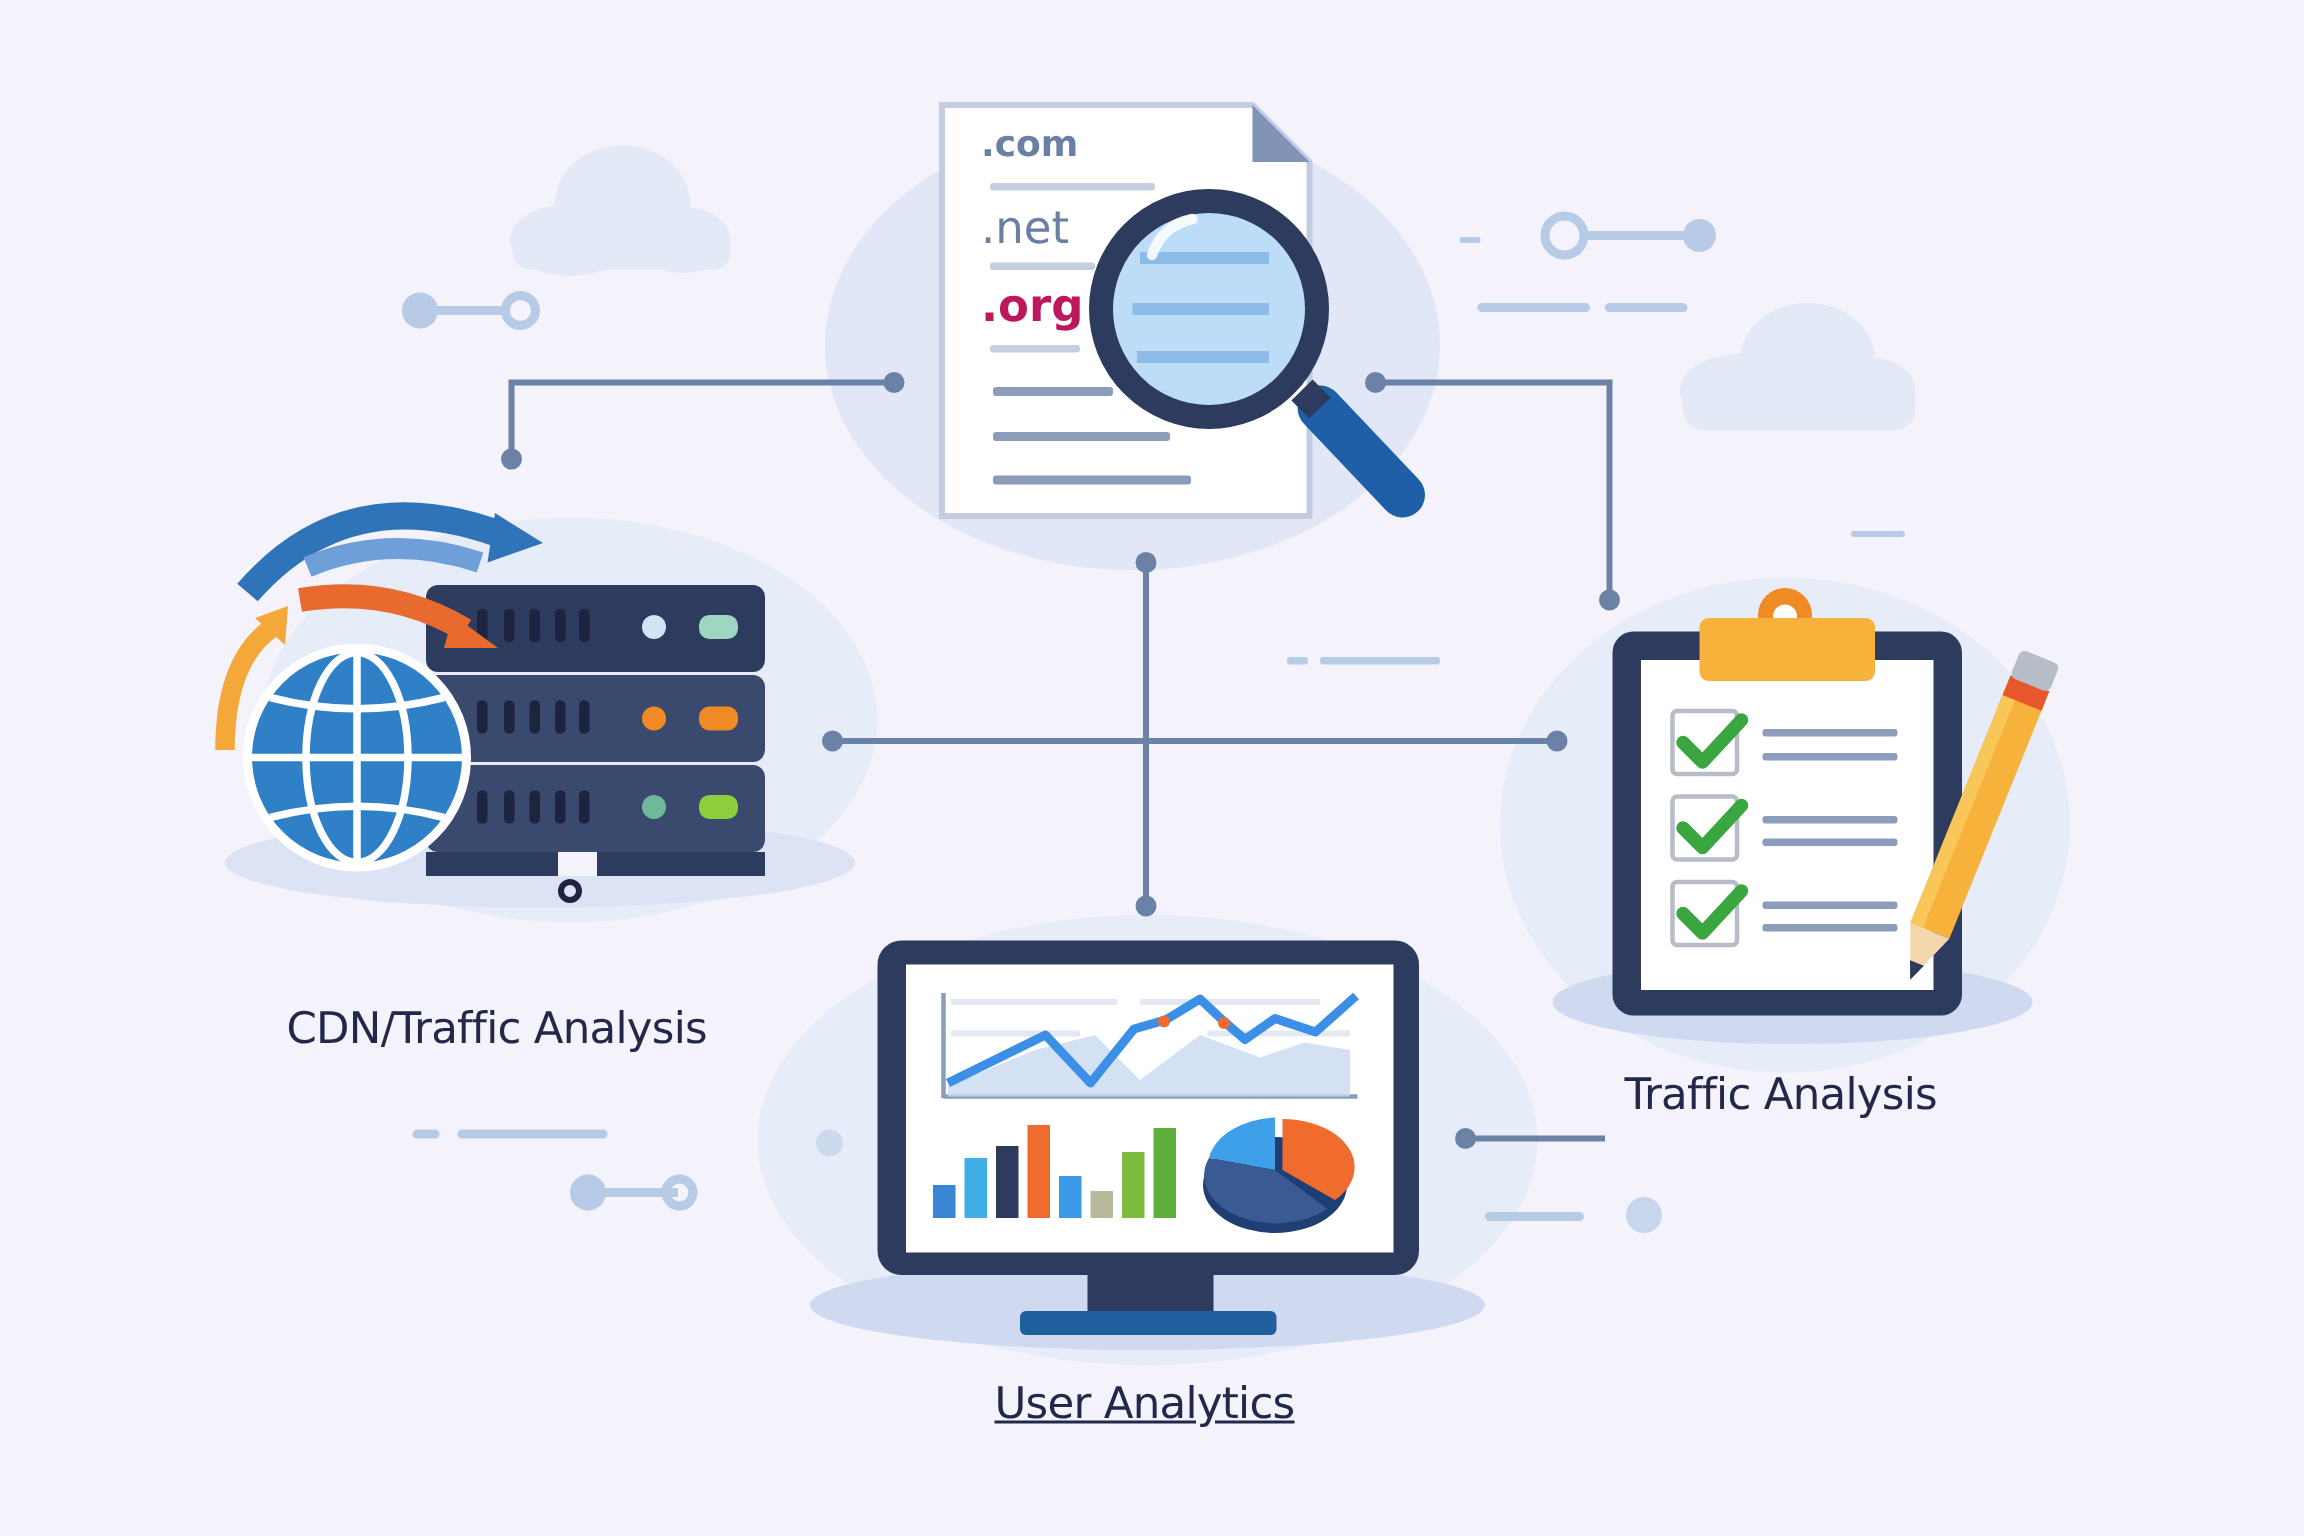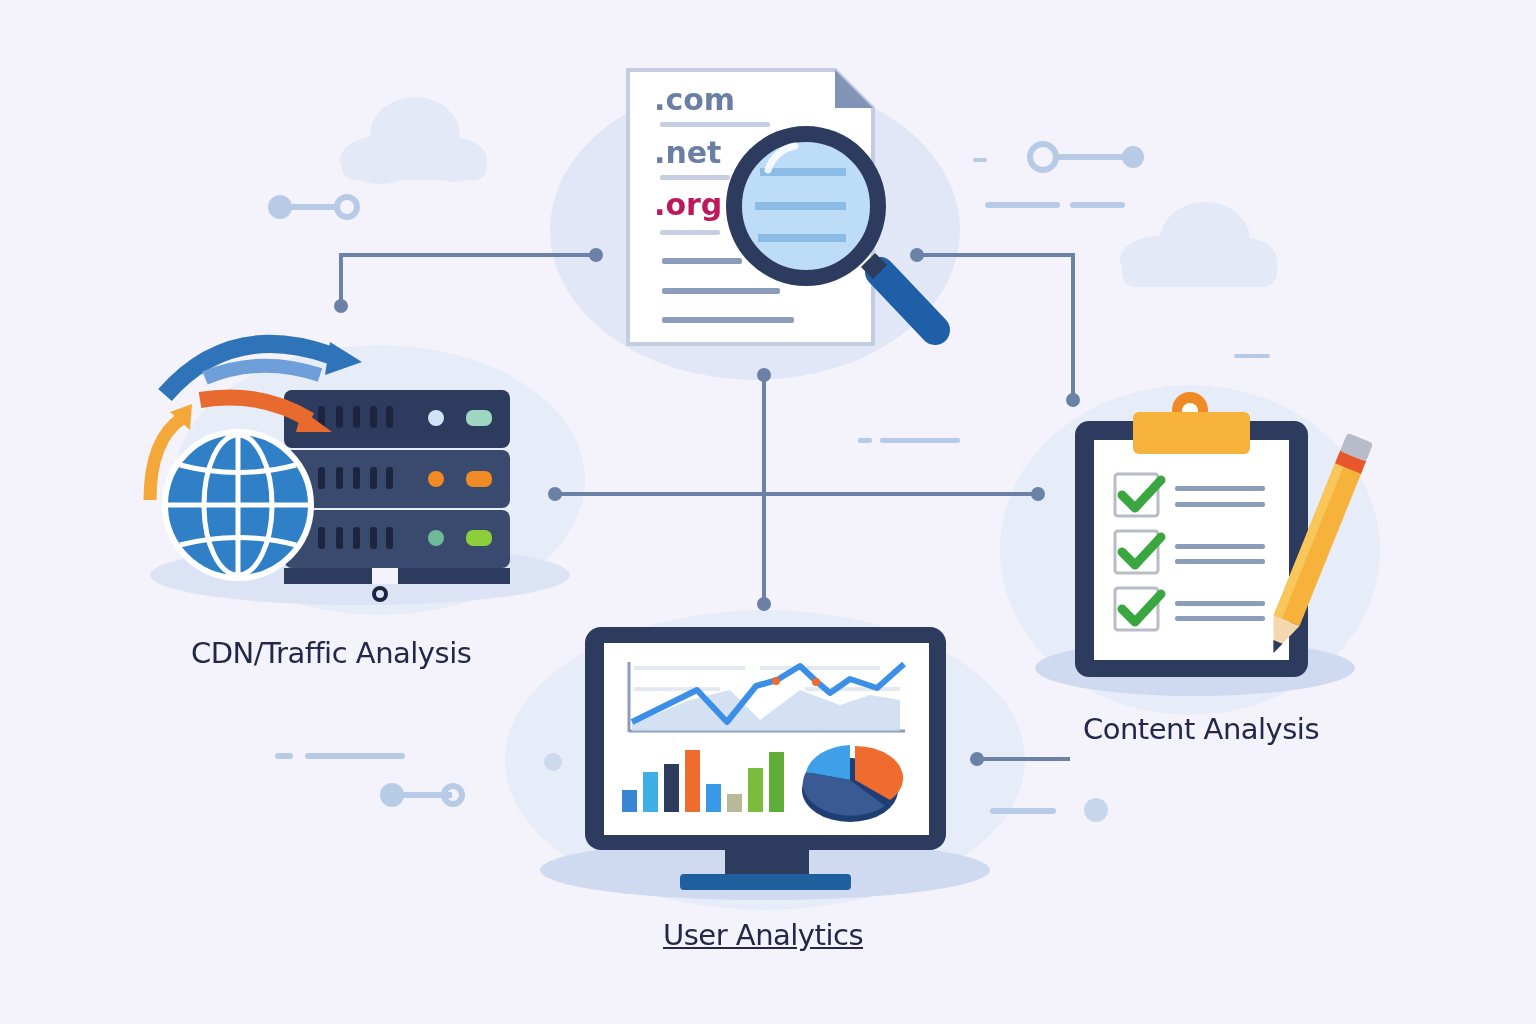--- a/index.html
+++ b/index.html
@@ -213,19 +213,19 @@
     </g>
   <g>
     <ellipse cx="850" cy="790" rx="48" ry="32" fill="#1f3e74"></ellipse>
     <path d="M855,780 L855,746 A48,32 0 0,1 903,780 A48,32 0 0,1 890,800 Z" fill="#ef6c2e"></path>
     <path d="M855,783 L855,800 L900,806" fill="none"></path>
     <path d="M850,780 L850,745 A48,32 0 0,0 806,772 Z" fill="#3fa0ea"></path>
     <path d="M850,780 L806,772 A48,32 0 0,0 885,806 Z" fill="#3a5a94"></path>
   </g>
 </svg>
 
-<div class="abs" style="left:654px;top:82px;font-size:30px;font-weight:600;color:#6a7fa3;">.com</div>
-<div class="abs" style="left:654px;top:135px;font-size:30px;font-weight:700;color:#6a7fa3;">.net</div>
+<div class="abs" style="left:654px;top:82px;font-size:24px;font-weight:600;color:#6a7fa3;">.com</div>
+<div class="abs" style="left:654px;top:135px;font-size:30px;font-weight:400;color:#6a7fa3;">.net</div>
 <div class="abs" style="left:654px;top:187px;font-size:30px;font-weight:600;color:#be185d;">.org</div>
 
-<div class="label" style="left:191px;top:636px;">CDN/Traffic Analysis</div>
+<div class="label" style="left:191px;top:668px;">CDN/Traffic Analysis</div>
 <div class="label" style="left:663px;top:918px;text-decoration:underline;">User Analytics</div>
-<div class="label" style="left:1083px;top:712px;">Content Analysis</div>
+<div class="label" style="left:1083px;top:712px;">Traffic Analysis</div>
 
 </body></html>

